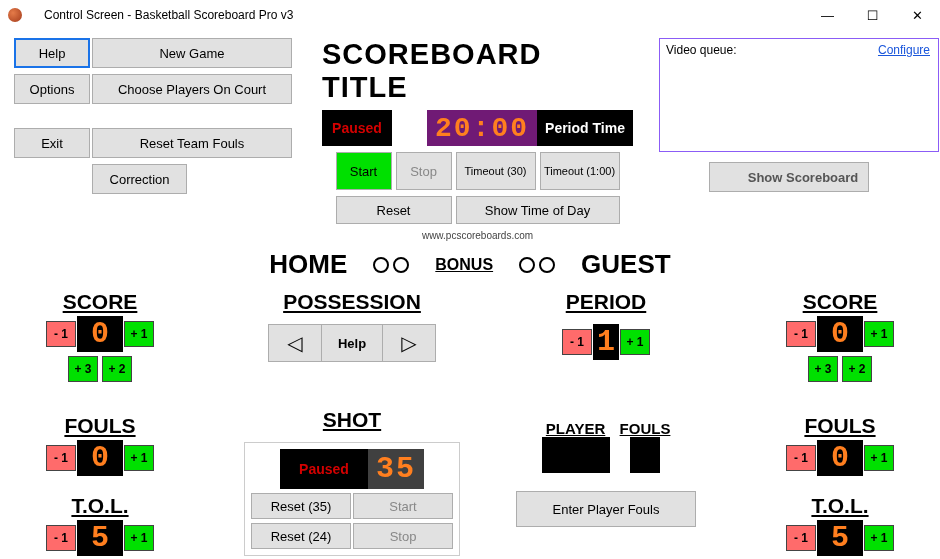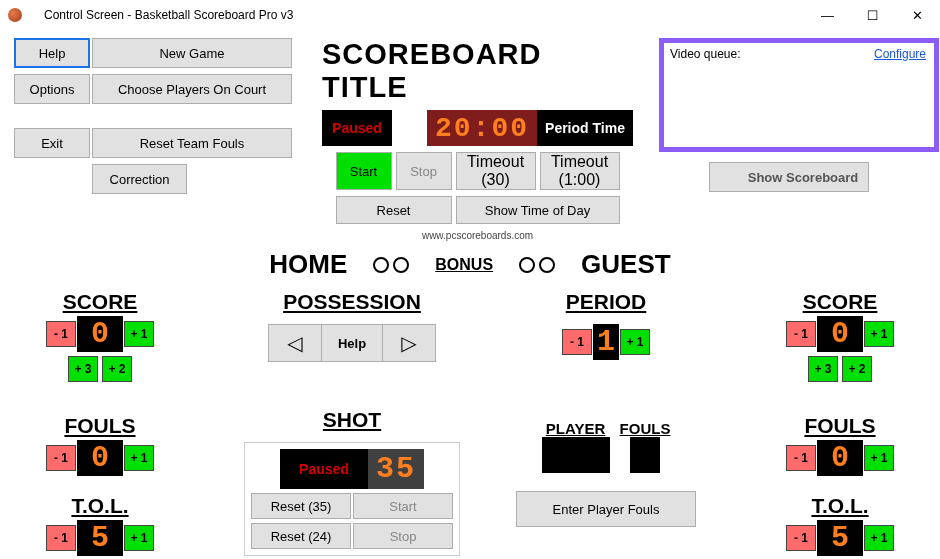--- a/index.html
+++ b/index.html
@@ -18,36 +18,36 @@
   .leftcol .row { display: flex; gap: 2px; }
   .btn-small { width: 76px; height: 30px; }
   .btn-wide { width: 200px; height: 30px; }
   .btn-med { width: 95px; height: 30px; }
   .help-outline { outline: 2px solid #1a73e8; outline-offset: -2px; }
 
   
   .centercol { display: flex; flex-direction: column; align-items: center; gap: 6px; margin-left: 20px; }
   .sbtitle { font-size: 29px; font-weight: bold; letter-spacing: 1px; }
   .clockbar { display: flex; gap: 0; }
-  .clockbox { background: #7f1d1d; color: #ff7f1f; font-family: "Courier New", monospace; font-weight: bold; display: flex; align-items: center; justify-content: center; margin-left: 35px; }
+  .clockbox { background: #701a75; color: #ff7f1f; font-family: "Courier New", monospace; font-weight: bold; display: flex; align-items: center; justify-content: center; margin-left: 35px; }
   .paused { color: #d40000; font-weight: bold; font-size: 14px; width: 70px; height: 36px; background:#000; display:flex; align-items:center; justify-content:center;}
   .clocktime { font-size: 28px; width: 110px; height: 36px; letter-spacing: 2px; }
   .periodtime { background: #000; color: #fff; width: 96px; height: 36px; display:flex; align-items:center; justify-content:center; font-weight:bold; font-size:14px;}
   .clockbtns { display: flex; gap: 4px; }
   .clockbtns button { height: 38px; }
   .start-btn { background: #00e000; width: 56px; }
   .stop-btn { width: 56px; color: #888; }
-  .timeout-btn { width: 80px; font-size: 16px; line-height: 1.1; }
+  .timeout-btn { width: 80px; font-size: 11px; line-height: 1.1; }
   .reset-row { display: flex; gap: 4px; }
   .reset-row button { height: 28px; }
   .url { font-size: 10px; color: #444; }
 
   
   .rightcol { margin-left: 16px; }
-  .vidbox { width: 280px; height: 114px; border: 5px solid #8b5cf6; padding: 4px 6px; font-size: 12px; position: relative; }
+  .vidbox { width: 280px; height: 114px; border: 1px solid #8b5cf6; padding: 4px 6px; font-size: 12px; position: relative; }
   .vidbox a { position: absolute; top: 4px; right: 8px; color: #1a56db; text-decoration: underline; font-size: 12px; }
   .showsb { width: 160px; height: 30px; margin-top: 10px; margin-left: 50px; font-weight:bold; color:#555;padding-left:28px;}
 
   
   .bonusrow { display: flex; align-items: center; justify-content: center; gap: 26px; margin-top: 4px; font-weight: bold; }
   .bonusrow .teamname { font-size: 26px; }
   .bonuslabel { font-size: 16px; text-decoration: underline; }
   .circ { width: 16px; height: 16px; border: 2px solid #000; border-radius: 50%; display: inline-block; }
   .circg { display: inline-flex; gap: 4px; }
 

